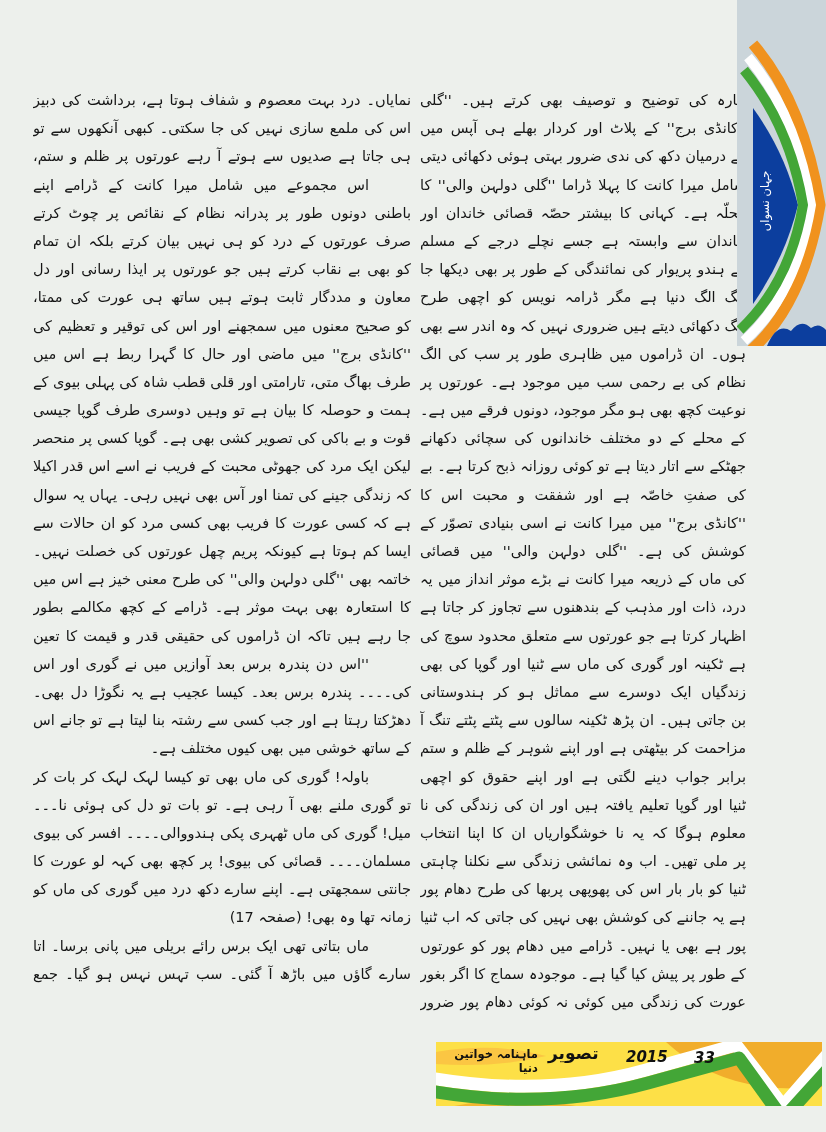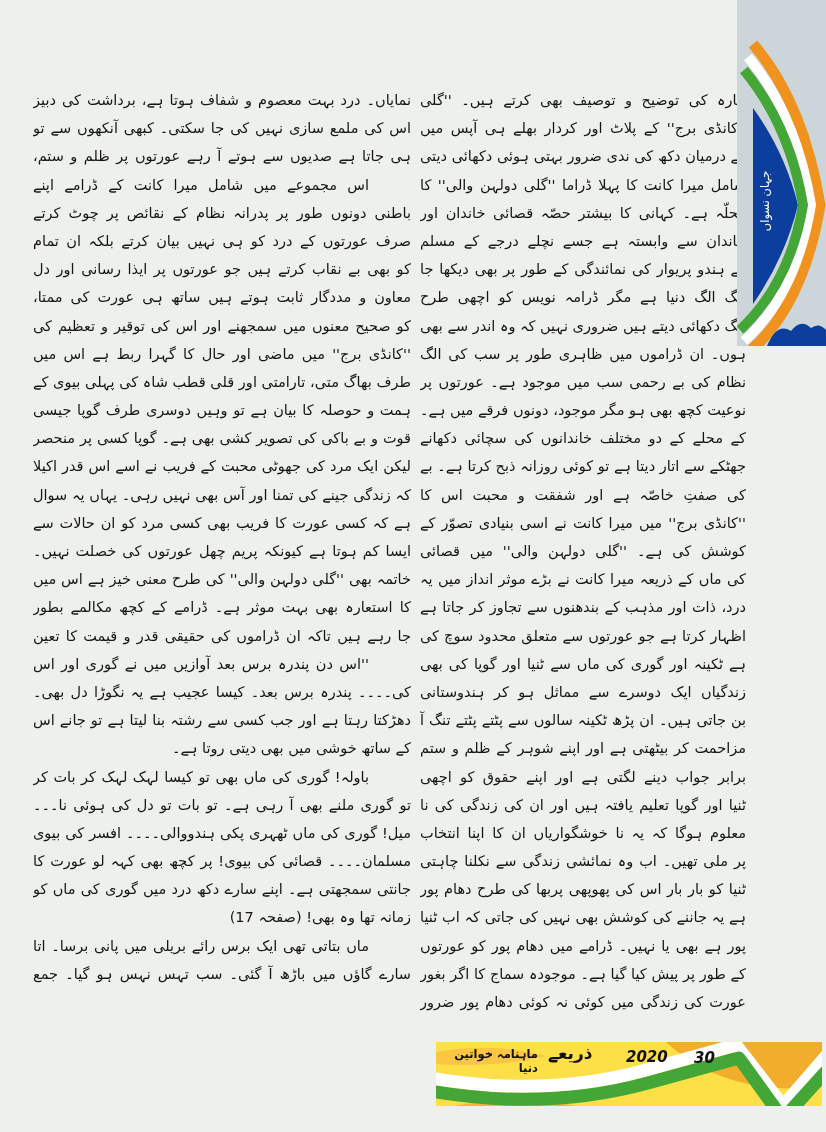--- a/index.html
+++ b/index.html
@@ -101,21 +101,21 @@
       <div class="tline">لیکن ایک مرد کی جھوٹی محبت کے فریب نے اسے اس قدر اکیلا و تنہا کر دیا</div>
       <div class="tline">کہ زندگی جینے کی تمنا اور آس بھی نہیں رہی۔ یہاں یہ سوال بھی کیا جا سکتا</div>
       <div class="tline">ہے کہ کسی عورت کا فریب بھی کسی مرد کو ان حالات سے دوچار کر سکتا ہے مگر</div>
       <div class="tline">ایسا کم ہوتا ہے کیونکہ پریم چھل عورتوں کی خصلت نہیں۔ ''کانڈی برج'' کا</div>
       <div class="tline">خاتمہ بھی ''گلی دولہن والی'' کی طرح معنی خیز ہے اس میں کٹے ہوئے کینچوے</div>
       <div class="tline">کا استعارہ بھی بہت موثر ہے۔ ڈرامے کے کچھ مکالمے بطور مثال پیش کیے</div>
       <div class="tline pend">جا رہے ہیں تاکہ ان ڈراموں کی حقیقی قدر و قیمت کا تعین ہو سکے۔</div>
       <div class="tline pind">''اس دن پندرہ برس بعد آوازیں میں نے گوری اور اس کی ماں</div>
       <div class="tline">کی۔۔۔۔ پندرہ برس بعد۔ کیسا عجیب ہے یہ نگوڑا دل بھی۔ سینے میں پڑا</div>
       <div class="tline">دھڑکتا رہتا ہے اور جب کسی سے رشتہ بنا لیتا ہے تو جانے اس کے لیے غم</div>
-      <div class="tline pend">کے ساتھ خوشی میں بھی دیتی روتا ہے۔</div>
+      <div class="tline pend">کے ساتھ خوشی میں بھی کیوں مختلف ہے۔</div>
       <div class="tline pind">باولہ! گوری کی ماں بھی تو کیسا لہک لہک کر بات کر رہی تھی اور آج</div>
       <div class="tline">تو گوری ملنے بھی آ رہی ہے۔ تو بات تو دل کی ہوئی نا۔۔۔ ورنہ ان کا میرا کیا</div>
       <div class="tline">میل! گوری کی ماں ٹھہری پکی ہندووالی۔۔۔۔ افسر کی بیوی اور میں</div>
       <div class="tline">مسلمان۔۔۔۔ قصائی کی بیوی! پر کچھ بھی کہہ لو عورت کا دل تو عورت ہی</div>
       <div class="tline">جانتی سمجھتی ہے۔ اپنے سارے دکھ درد میں گوری کی ماں کو ہی بتاتی تھی۔ کیا</div>
       <div class="tline pend">زمانہ تھا وہ بھی! (صفحہ 17)</div>
       <div class="tline pind">ماں بتاتی تھی ایک برس رائے بریلی میں پانی برسا۔ اتا برسا کہ</div>
       <div class="tline">سارے گاؤں میں باڑھ آ گئی۔ سب تہس نہس ہو گیا۔ جمع بٹورا بہہ دریا</div>
     </div>
 
@@ -132,18 +132,18 @@
 
   <div class="footer">
     <svg width="386" height="90" viewBox="0 0 386 90">
       <path d="M230 0 Q290 55 386 45 L386 0 Z" fill="#e57a10" opacity="0.5"></path>
       <path d="M0 10 Q60 0 110 14 Q60 26 0 22 Z" fill="#f9a63f" opacity="0.45"></path>
       <path d="M0 68 Q90 46 170 72 Q250 96 330 72 L386 88 L386 90 L0 90 Z" fill="#e57a10" opacity="0.4"></path>
       <path d="M-6 36 Q110 56 210 28 L300 3 L347 64 L392 12" stroke="#ffffff" stroke-width="13" fill="none" stroke-linejoin="round"></path>
       <path d="M-6 49 Q110 69 212 41 L303 16 L347 77 L394 25" stroke="#43a637" stroke-width="13" fill="none" stroke-linejoin="round"></path>
     </svg>
     <span class="ftxt f-name">ماہنامہ خواتین دنیا</span>
-    <span class="ftxt f-month">ذریعے</span>
-    <span class="ftxt f-year">2020</span>
-    <span class="ftxt f-page">30</span>
+    <span class="ftxt f-month">تصویر</span>
+    <span class="ftxt f-year">2015</span>
+    <span class="ftxt f-page">33</span>
   </div>
 
 </div>
 
 </body></html>

